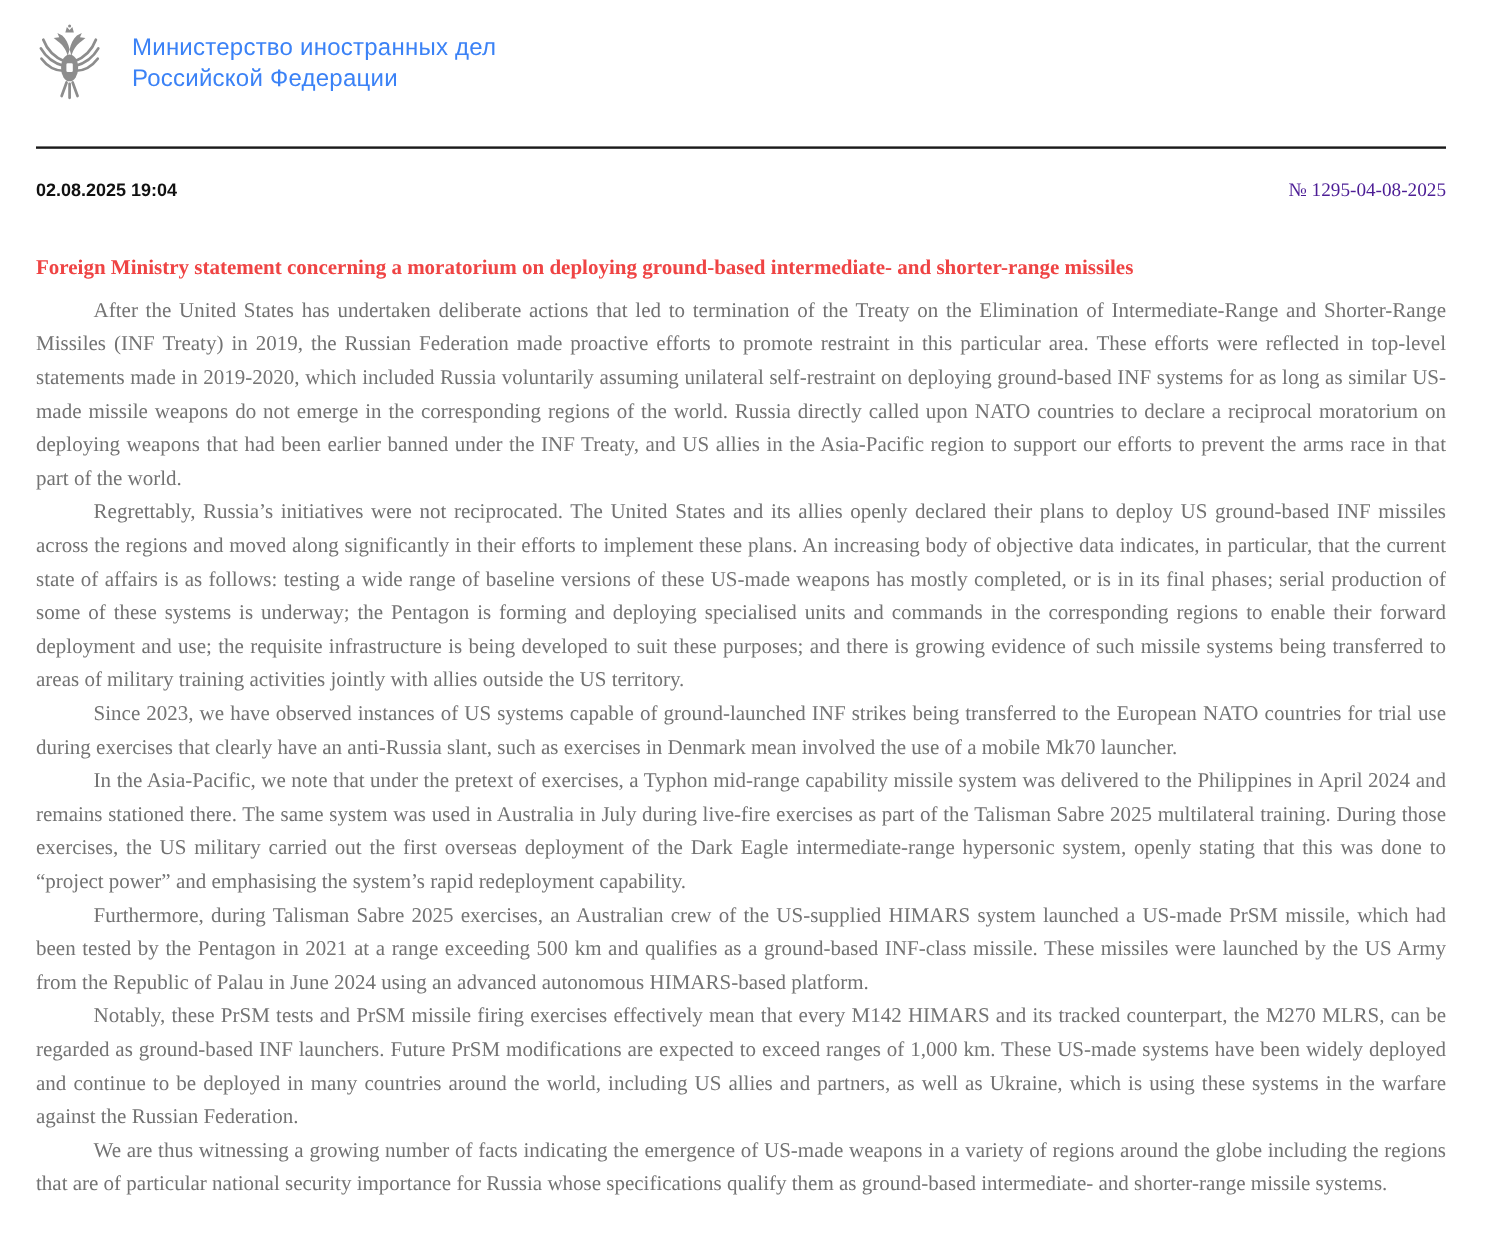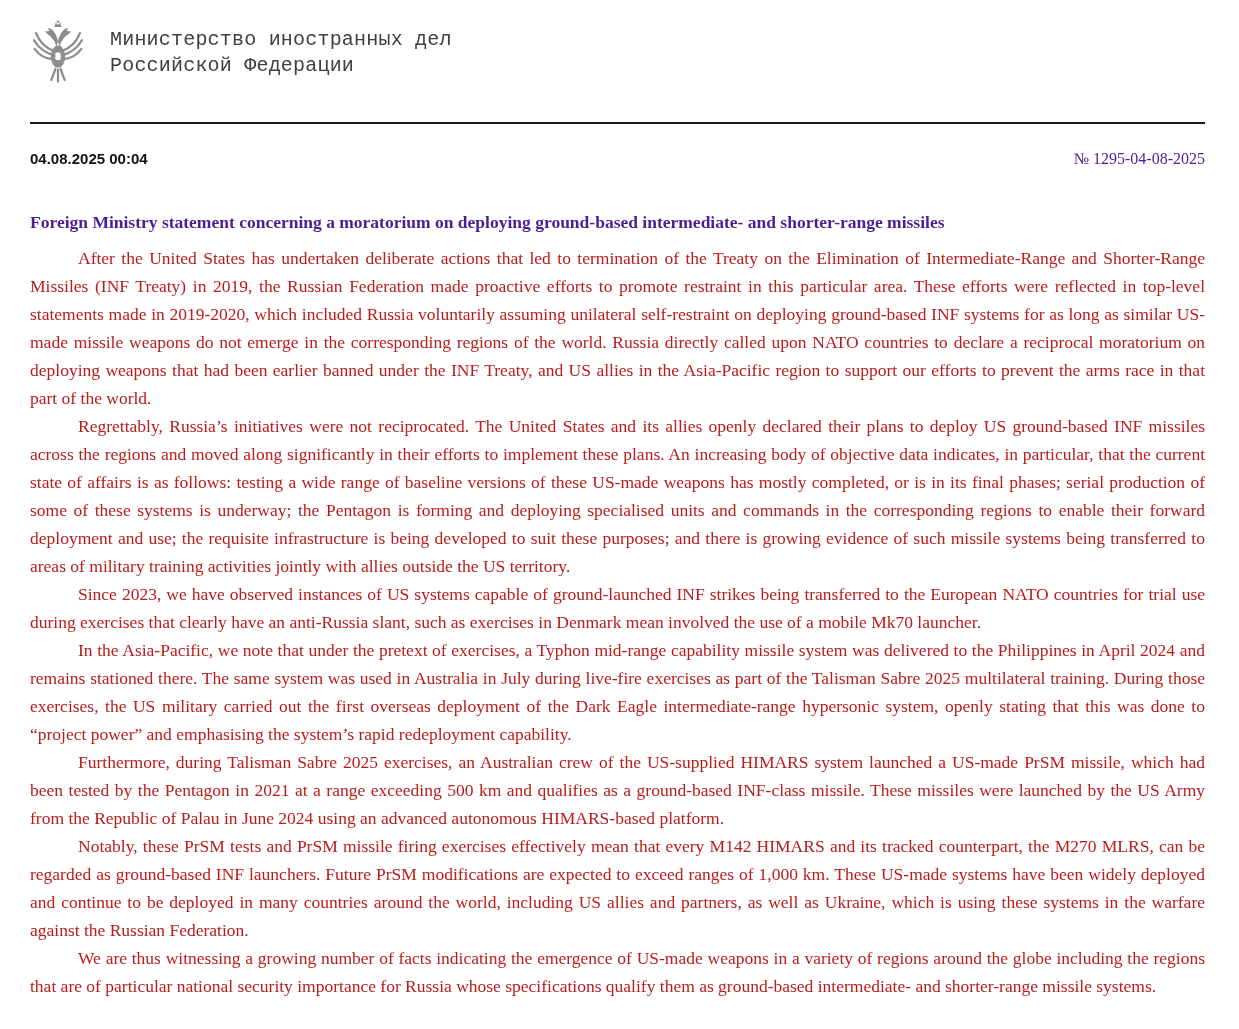--- a/index.html
+++ b/index.html
@@ -22,24 +22,24 @@
     padding-top: 18px;
     height: 88px;
   }
   .emblem {
     width: 56px;
     height: 70px;
     flex: 0 0 auto;
     margin-right: 24px;
   }
   .ministry-name {
-    font-family: Liberation Mono, monospace;
+    font-family: Liberation Sans, sans-serif;
     font-size: 20px;
     line-height: 26px;
-    color: #404040;
+    color: #3b82f6;
     letter-spacing: 0.2px;
   }
   .rule {
     border: none;
     border-top: 2px solid #1a1a1a;
     margin-top: 34px;
     width: 100%;
   }
   
   .meta-row {
@@ -59,30 +59,30 @@
     font-size: 16px;
     color: #4c1d95;
   }
   
   .article-title {
     margin-top: 42px;
     font-family: "Liberation Serif", serif;
     font-weight: bold;
     font-size: 17.5px;
     line-height: 24px;
-    color: #4c1d95;
+    color: #ef4444;
   }
   .article-body { margin-top: 10px; }
   .body-para {
     font-family: "Liberation Serif", serif;
     font-size: 17.5px;
     line-height: 28px;
     text-align: justify;
     text-indent: 48px;
-    color: #b91c1c;
+    color: #737373;
   }
 </style>
 </head>
 <body>
 
 <div class="page">
 
   <div class="masthead">
     <span class="emblem">
       <svg viewBox="0 0 110 130" width="56" height="70" aria-hidden="true">
@@ -109,21 +109,21 @@
     </span>
     <div class="ministry-name">
       <div>Министерство иностранных дел</div>
       <div>Российской Федерации</div>
     </div>
   </div>
 
   <hr class="rule">
 
   <div class="meta-row">
-    <span class="doc-date">04.08.2025 00:04</span>
+    <span class="doc-date">02.08.2025 19:04</span>
     <span class="doc-number">№ 1295-04-08-2025</span>
   </div>
 
   <h1 class="article-title">Foreign Ministry statement concerning a moratorium on deploying ground-based intermediate- and shorter-range missiles</h1>
 
   <div class="article-body">
       <p class="body-para">After the United States has undertaken deliberate actions that led to termination of the Treaty on the Elimination of Intermediate-Range and Shorter-Range Missiles (INF Treaty) in 2019, the Russian Federation made proactive efforts to promote restraint in this particular area. These efforts were reflected in top-level statements made in 2019-2020, which included Russia voluntarily assuming unilateral self-restraint on deploying ground-based INF systems for as long as similar US-made missile weapons do not emerge in the corresponding regions of the world. Russia directly called upon NATO countries to declare a reciprocal moratorium on deploying weapons that had been earlier banned under the INF Treaty, and US allies in the Asia-Pacific region to support our efforts to prevent the arms race in that part of the world.</p>
       <p class="body-para">Regrettably, Russia’s initiatives were not reciprocated. The United States and its allies openly declared their plans to deploy US ground-based INF missiles across the regions and moved along significantly in their efforts to implement these plans. An increasing body of objective data indicates, in particular, that the current state of affairs is as follows: testing a wide range of baseline versions of these US-made weapons has mostly completed, or is in its final phases; serial production of some of these systems is underway; the Pentagon is forming and deploying specialised units and commands in the corresponding regions to enable their forward deployment and use; the requisite infrastructure is being developed to suit these purposes; and there is growing evidence of such missile systems being transferred to areas of military training activities jointly with allies outside the US territory.</p>
       <p class="body-para">Since 2023, we have observed instances of US systems capable of ground-launched INF strikes being transferred to the European NATO countries for trial use during exercises that clearly have an anti-Russia slant, such as exercises in Denmark mean involved the use of a mobile Mk70 launcher.</p>
       <p class="body-para">In the Asia-Pacific, we note that under the pretext of exercises, a Typhon mid-range capability missile system was delivered to the Philippines in April 2024 and remains stationed there. The same system was used in Australia in July during live-fire exercises as part of the Talisman Sabre 2025 multilateral training. During those exercises, the US military carried out the first overseas deployment of the Dark Eagle intermediate-range hypersonic system, openly stating that this was done to “project power” and emphasising the system’s rapid redeployment capability.</p>

